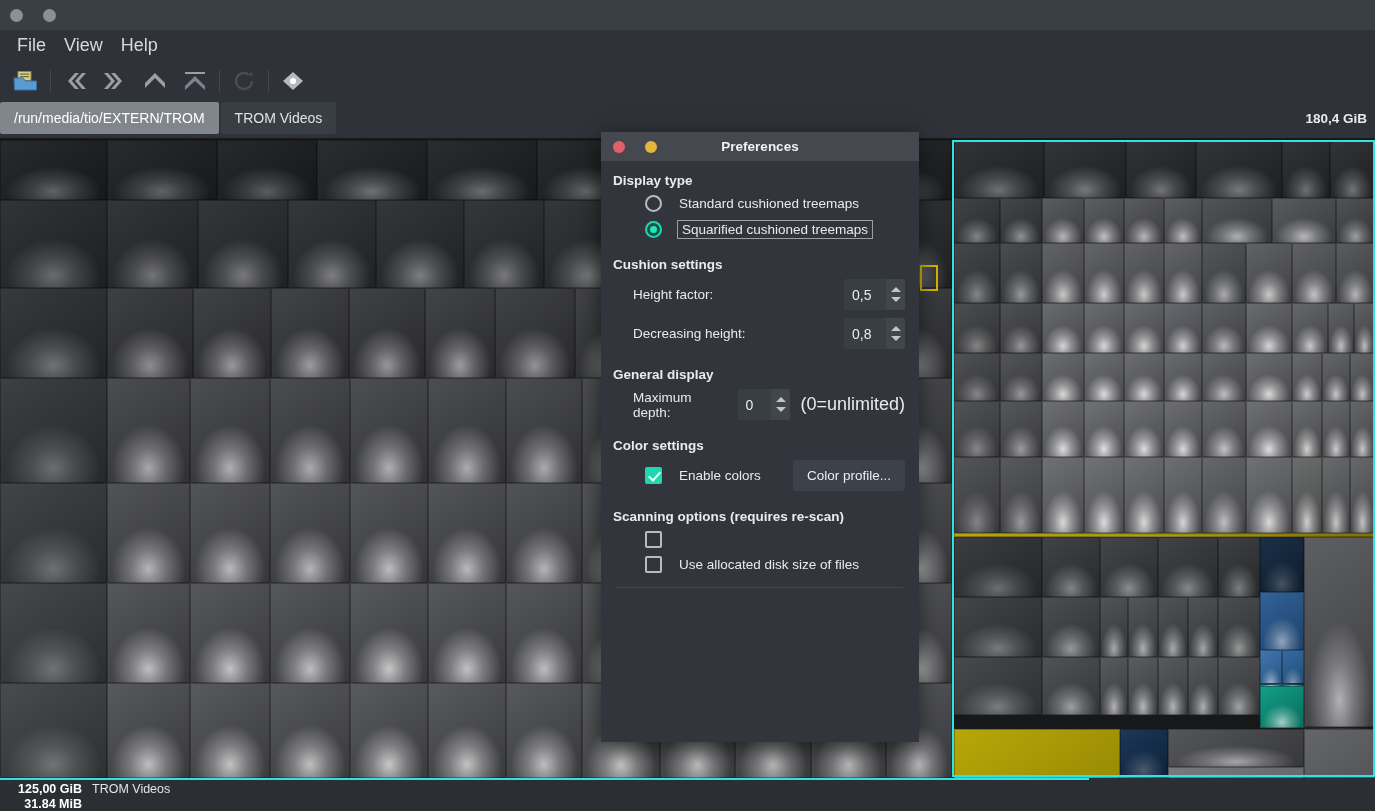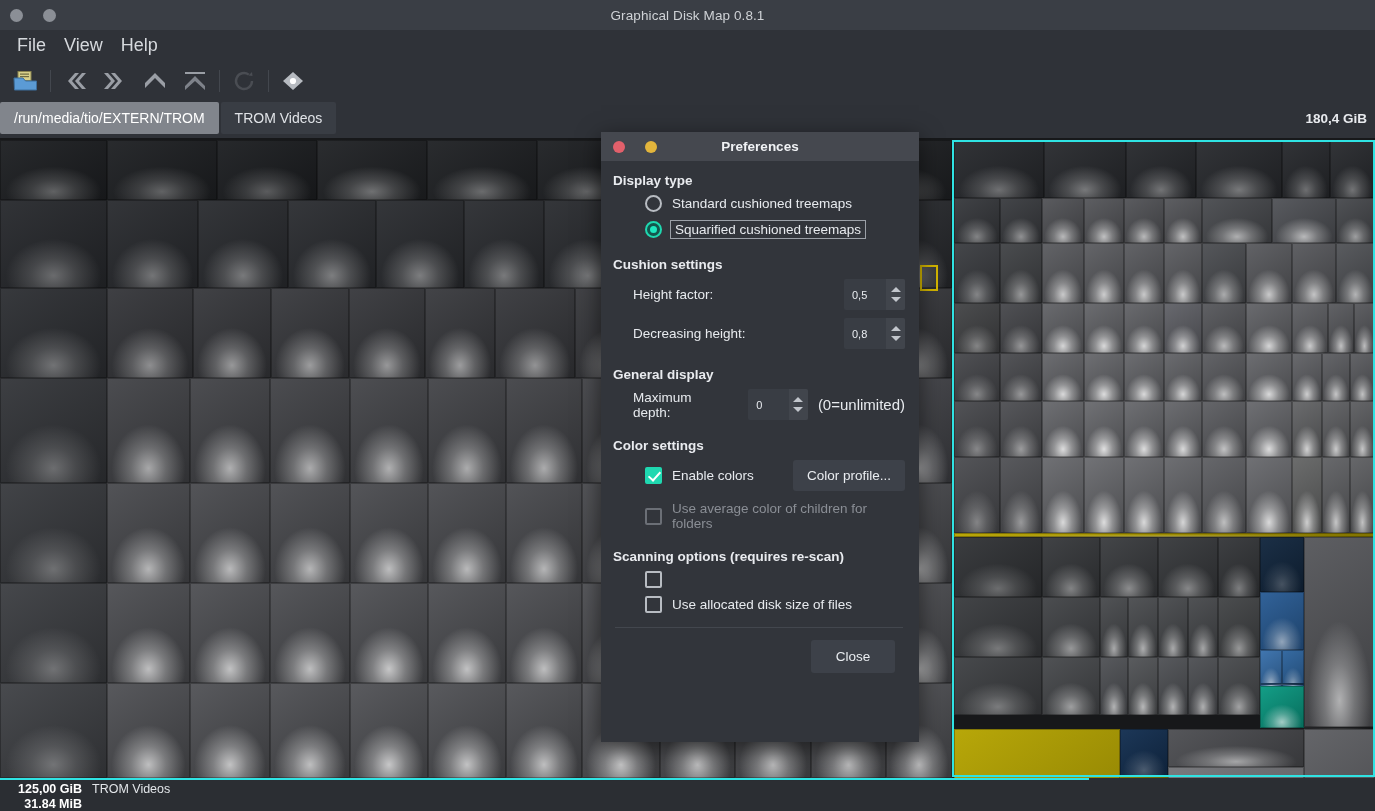--- a/index.html
+++ b/index.html
@@ -134,21 +134,21 @@
     font-size: 13.5px; font-weight: bold; color: #f0f2f5;
   }
   .dlg-body { padding: 12px 14px 0 12px; position: relative; height: 581px; }
 
   .group-label {
     font-size: 13.5px; font-weight: bold; color: #e9ebef;
     margin: 0 0 7px 0;
   }
   .group-label.sp { margin-top: 18px; }
 
-  .opt-row { display: flex; align-items: center; margin: 0 0 8px 32px; }
+  .opt-row { display: flex; align-items: center; margin: 0 0 8px 32px; gap: 7px; }
 
   .radio {
     width: 17px; height: 17px; border-radius: 50%;
     border: 2px solid #b8bcc2; background: transparent;
     flex: 0 0 auto; position: relative;
   }
   .radio.on {
     border-color: #1fd8b0; background: #14564d;
   }
   .radio.on::after {
@@ -177,48 +177,47 @@
   .opt-label.dis { color: #8a8e95; }
 
   .field-row { display: flex; align-items: center; margin: 0 0 8px 20px; }
   .field-label { font-size: 13.5px; color: #e7eaee; }
   .spin {
     display: flex; margin-left: auto; height: 31px; width: 61px;
     background: #393d44; border-radius: 2px; overflow: hidden;
   }
   .spin-val {
     flex: 1; display: flex; align-items: center; padding-left: 8px;
-    font-size: 11px; color: #e9ecf0;
+    font-size: 14px; color: #e9ecf0;
   }
   .spin-btns {
     width: 19px; background: #41454c; display: flex;
     flex-direction: column; justify-content: center; align-items: center; gap: 5px;
   }
   .arr-up { width: 0; height: 0; border-left: 5px solid transparent; border-right: 5px solid transparent; border-bottom: 5.5px solid #c2c6cc; }
   .arr-dn { width: 0; height: 0; border-left: 5px solid transparent; border-right: 5px solid transparent; border-top: 5.5px solid #c2c6cc; }
-  .hint { font-size: 15px; color: #e7eaee; margin-left: 10px; }
+  .hint { font-size: 18px; color: #e7eaee; margin-left: 10px; }
 
   .btn {
     background: #3d4149; color: #e9ecf0; font-size: 13.5px;
     border: none; border-radius: 3px; padding: 8px 14px;
     font-family: "Liberation Sans", sans-serif;
   }
   .dlg-sep { height: 1px; background: #43474e; margin: 14px 2px 0 2px; }
   .dlg-footer { display: flex; justify-content: flex-end; padding: 12px 10px 0 0; }
   .btn-close { min-width: 84px; padding: 9px 16px; }
 </style>
 </head>
 <body>
 
 <div id="app">
 
   <div class="titlebar">
     <div class="win-btn"></div>
     <div class="win-btn b2"></div>
-    <div class="title-text">Graphical Disk Map 0.8.1</div>
   </div>
 
   <div class="menubar">
     <div class="menu-item">File</div>
     <div class="menu-item">View</div>
     <div class="menu-item">Help</div>
   </div>
 
   <div class="toolbar">
     <div class="tb-btn">
@@ -528,34 +527,27 @@
         </span>
         <span class="hint">(0=unlimited)</span>
       </div>
 
       <div class="group-label sp">Color settings</div>
       <div class="opt-row" style="margin-bottom:10px;">
         <span class="chk on"></span>
         <span class="opt-label">Enable colors</span>
         <button class="btn" style="margin-left:auto;">Color profile...</button>
       </div>
-      <div class="opt-row">
-        <span class="chk dis"></span>
-        <span class="opt-label dis">Use average color of children for folders</span>
-      </div>
 
       <div class="group-label sp">Scanning options (requires re-scan)</div>
       <div class="opt-row">
         <span class="chk"></span>
       </div>
       <div class="opt-row">
         <span class="chk"></span>
         <span class="opt-label">Use allocated disk size of files</span>
       </div>
 
       <div class="dlg-sep"></div>
-      <div class="dlg-footer">
-        <button class="btn btn-close">Close</button>
-      </div>
     </div>
   </div>
 
 </div>
 
 </body></html>

